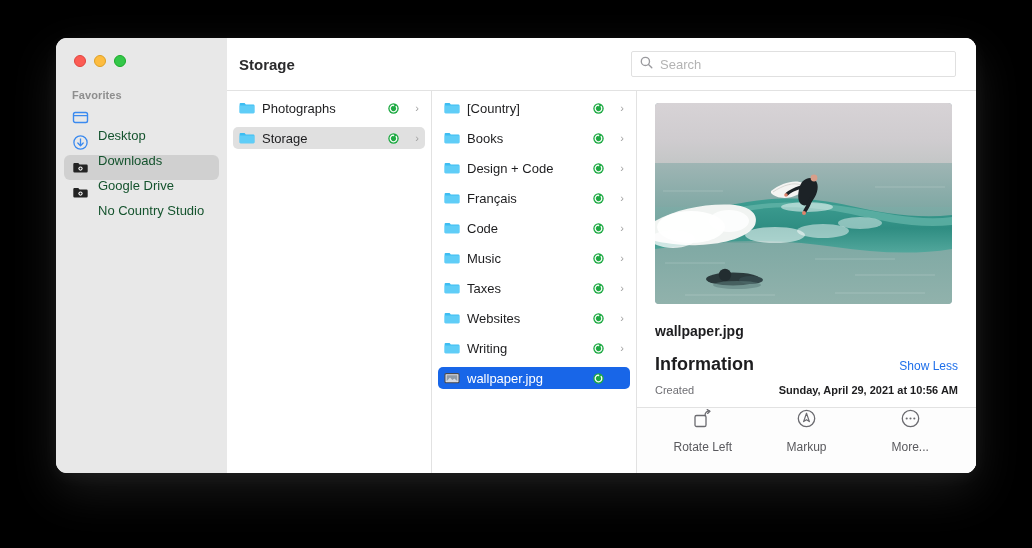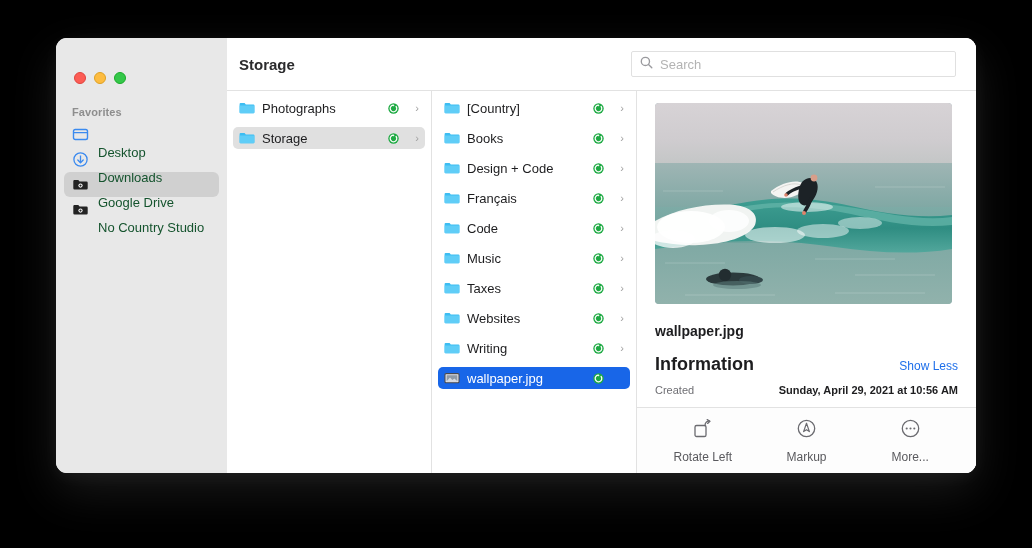--- a/index.html
+++ b/index.html
@@ -31,21 +31,21 @@
     position: absolute; inset: 0;
     display: flex;
     flex-direction: row;
   }
 
   
   .sidebar {
     width: 171px;
     background: #e8e8e8;
     flex: 0 0 171px;
-    padding-top: 17px;
+    padding-top: 0;
     position: relative;
   }
   .traffic {
     display: flex;
     gap: 8px;
     padding: 17px 0 0 18px;
   }
   .tl {
     width: 12px; height: 12px;
     border-radius: 50%;
@@ -235,21 +235,21 @@
   }
   .kv .k { flex: 0 0 auto; }
   .kv .v { margin-left: auto; color: #1d1d1f; font-weight: bold; }
 
   .prev-actions {
     flex: 0 0 66px;
     height: 66px;
     background: #fdfdfd;
     border-top: 1px solid #e2e2e2;
     display: flex;
-    align-items: center;
+    align-items: flex-start;
     justify-content: space-around;
     padding: 0 14px;
     box-sizing: border-box;
   }
   .act {
     display: flex;
     flex-direction: column;
     align-items: center;
     gap: 7px;
     width: 88px;

